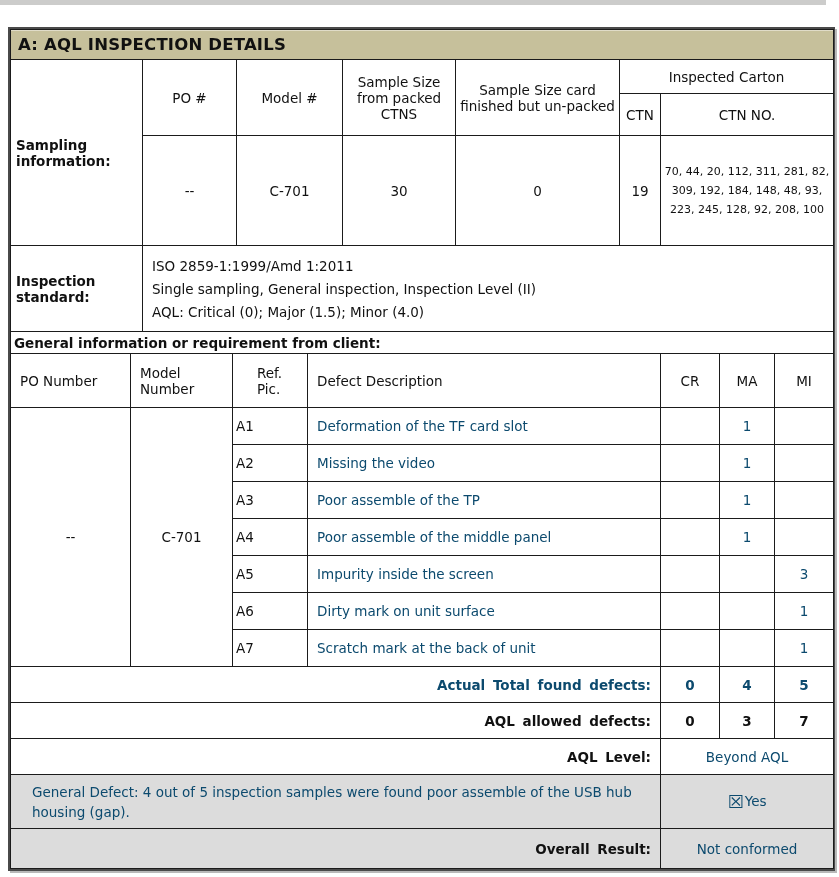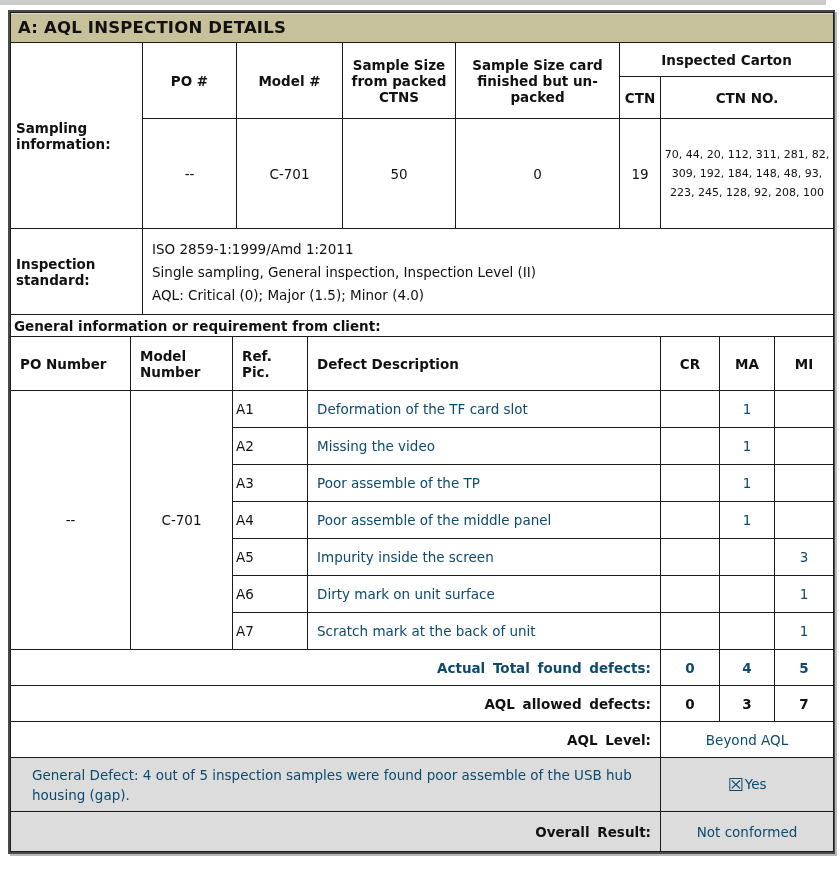--- a/index.html
+++ b/index.html
@@ -1,21 +1,21 @@
 <!DOCTYPE html>
 <html><head>
 <meta charset="utf-8">
 <style>
   html,body{margin:0;padding:0;background:#ffffff;}
   body{width:839px;height:877px;font-family:"DejaVu Sans","Liberation Sans",sans-serif;color:#111;}
   .top-strip{width:826px;height:5px;background:#cccccb;}
-  .sheet{margin:5px 0 0 8px;width:823px;border:2px solid #4a4a4a;box-shadow:2px 2px 0 #b9b9b9;}
+  .sheet{margin:22px 0 0 8px;width:823px;border:2px solid #4a4a4a;box-shadow:2px 2px 0 #b9b9b9;}
   table{border-collapse:collapse;table-layout:fixed;width:823px;font-size:13.5px;}
   td,th{border:1px solid #1b1b1b;padding:0 3px;vertical-align:middle;text-align:center;overflow:hidden;}
-  th{font-weight:bold;}
+  th{font-weight:normal;}
   .title-row td{background:#c6c09b;text-align:left;font-weight:bold;font-size:16.5px;padding-left:7px;letter-spacing:.2px;box-shadow:inset 0 1px 0 rgba(255,255,255,.45);}
   .left{text-align:left;}
   .right{text-align:right;}
   .bold{font-weight:bold;}
   .red{color:#0c4a6e;}
   .rowlabel{font-weight:bold;text-align:left;padding-left:5px;}
   .std-line{margin:7px 0;text-align:left;padding-left:6px;}
   .ctn-no{line-height:19px;padding:0 1px;font-size:11px;}
   .desc{text-align:left;padding-left:9px;}
   .refpic{text-align:left;}
@@ -66,21 +66,21 @@
   </tr>
 
   <tr class="h42">
     <th>CTN</th>
     <th colspan="3">CTN NO.</th>
   </tr>
 
   <tr class="h110">
     <td colspan="2">--</td>
     <td colspan="2">C-701</td>
-    <td>50</td>
+    <td>30</td>
     <td>0</td>
     <td>19</td>
     <td colspan="3" class="ctn-no">70, 44, 20, 112, 311, 281, 82, 309, 192, 184, 148, 48, 93, 223, 245, 128, 92, 208, 100</td>
   </tr>
 
   <tr class="h86">
     <td colspan="2" class="rowlabel">Inspection standard:</td>
     <td colspan="10" class="left">
       <div class="std-line">ISO 2859-1:1999/Amd 1:2011</div>
       <div class="std-line">Single sampling, General inspection, Inspection Level (II)</div>
@@ -88,21 +88,21 @@
     </td>
   </tr>
 
   <tr class="section-heading h22">
     <td colspan="12">General information or requirement from client:</td>
   </tr>
 
   <tr class="h54">
     <th class="left" style="padding-left:9px">PO Number</th>
     <th colspan="2" class="left" style="padding-left:9px">Model Number</th>
-    <th colspan="2" class="left" style="padding-left:9px">Ref. Pic.</th>
+    <th colspan="2" class="left" style="padding-left:24px">Ref. Pic.</th>
     <th colspan="4" class="left" style="padding-left:9px">Defect Description</th>
     <th>CR</th>
     <th>MA</th>
     <th>MI</th>
   </tr>
 
   <tr class="h37">
     <td rowspan="7">--</td>
     <td colspan="2" rowspan="7">C-701</td>
     <td colspan="2" class="refpic">A1</td>

